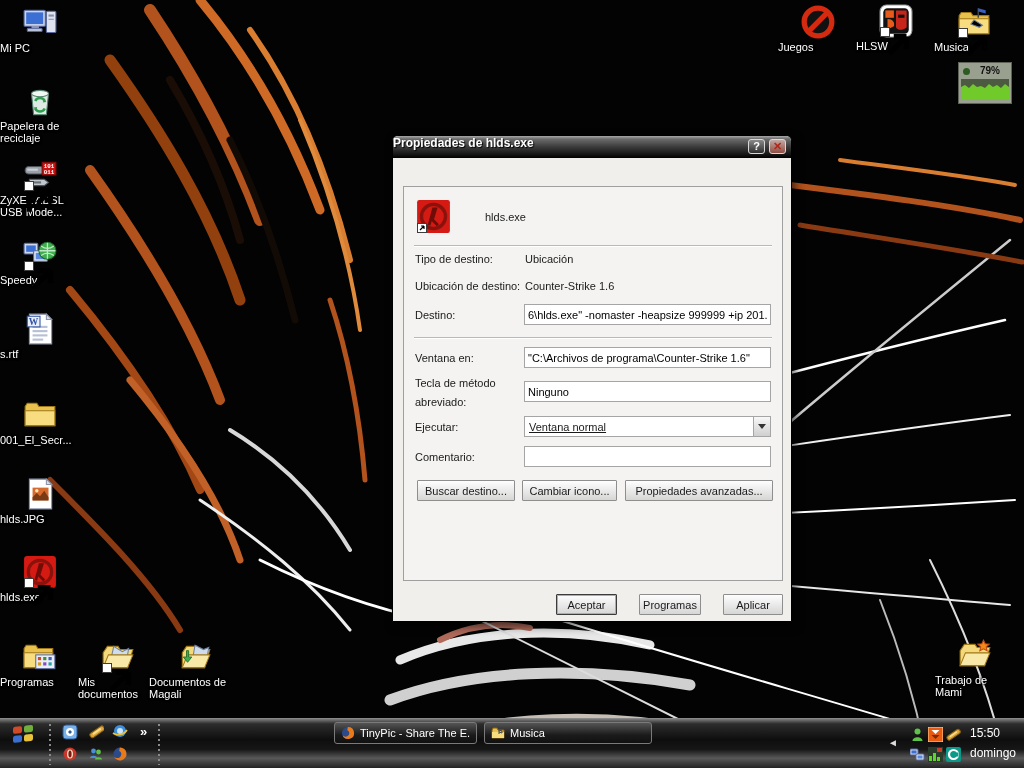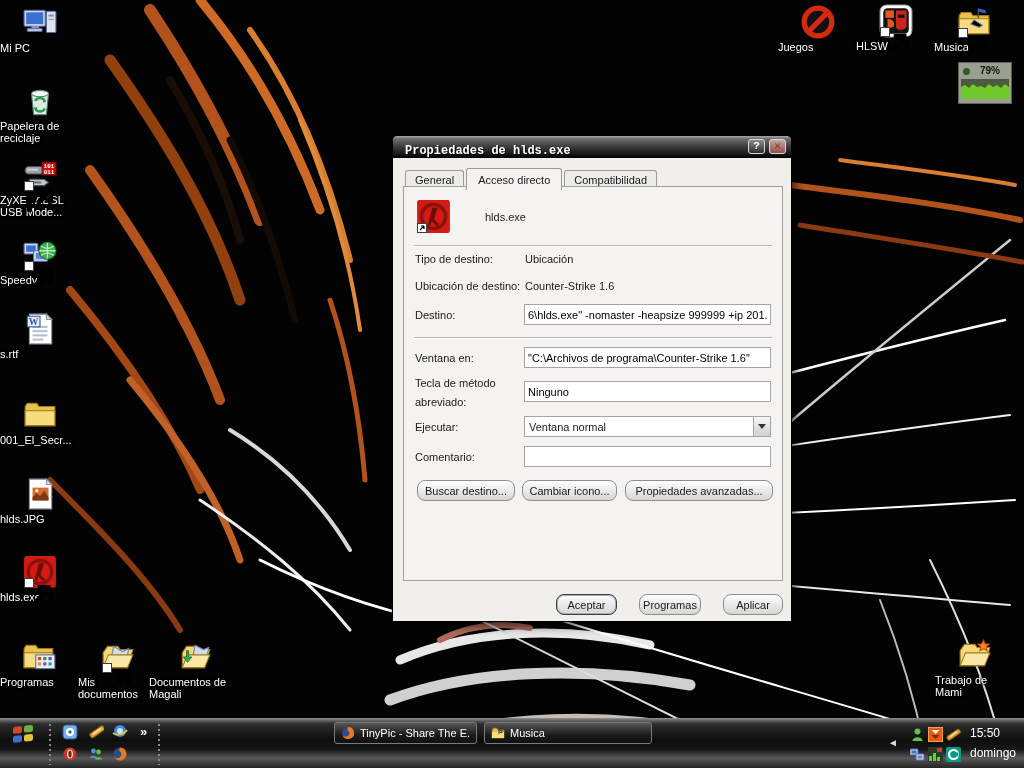--- a/index.html
+++ b/index.html
@@ -26,21 +26,21 @@
   .meter-top { display:flex; align-items:center; font-size:10px; color:#111; font-weight:bold; }
   .meter-dot { width:7px; height:7px; border-radius:50%; background:#2d5b22; margin:1px 10px 0 2px; }
   .meter-graph { width:48px; height:20px; margin-top:3px; background:#4d5a42; display:block; }
 
   
   .dialog { position:absolute; left:392px; top:135px; width:400px; height:487px;
             background:#f0efec; border:1px solid #000; border-radius:6px 6px 0 0;
             box-shadow:3px 4px 10px rgba(0,0,0,.65); font-size:11px; color:#1a1a1a; }
   .titlebar { height:22px; border-radius:5px 5px 0 0; position:relative;
               background:linear-gradient(180deg,#a8a8a8 0%,#6b6b6b 14%,#3d3d3d 48%,#121212 86%,#000 100%);
-              display:flex; align-items:flex-end; padding-left:12px;font-family:Liberation Mono, monospace; }
+              display:flex; align-items:flex-start; padding-left:0; }
   .titlebar .ttext { color:#fff; font-weight:bold; font-size:12px; text-shadow:1px 1px 1px #000; }
   .tbtn { position:absolute; top:3px; width:17px; height:15px; border-radius:3px;
           border:1px solid #d8d8d8; font-size:11px; font-weight:bold; color:#fff;
           display:flex; align-items:center; justify-content:center; line-height:1; }
   .tbtn.help { right:26px; background:linear-gradient(#8a8a8a,#2e2e2e); }
   .tbtn.close { right:5px; background:linear-gradient(#c2a9a4,#8f4f45); color:#b02818; }
 
   .tabstrip { position:absolute; left:12px; top:31px; display:flex; align-items:flex-end; }
   .tab { border:1px solid #9a9a9a; border-bottom:none; border-radius:3px 3px 0 0;
          background:#ececea; padding:3px 9px 3px 9px; margin-right:2px; position:relative; z-index:1; }
@@ -54,27 +54,27 @@
   .filerow .fname { margin-left:34px; font-size:11px; }
   .hr { position:absolute; left:10px; right:10px; height:2px;
         border-top:1px solid #b9b9b6; border-bottom:1px solid #fff; }
 
   .flabel { position:absolute; left:11px; font-size:11px; }
   .fvalue { position:absolute; left:121px; font-size:11px; }
   .tinput { position:absolute; left:120px; width:247px; height:21px; border:1px solid #a5a5a5;
             background:#fff; font-family:"Liberation Sans",sans-serif; font-size:11px; padding:0 3px; }
   .combo { position:absolute; left:120px; width:247px; height:21px; border:1px solid #a5a5a5;
            background:#fff; display:flex; align-items:center; }
-  .combo .cval { flex:1; padding-left:4px; font-size:11px; }
+  .combo .cval { flex:1; padding-left:4px; font-size:11px;text-decoration:underline; }
   .combo .cbtn { width:17px; height:19px; background:linear-gradient(#f8f8f8,#cfcfcf);
                  border-left:1px solid #a5a5a5; display:flex; align-items:center; justify-content:center; }
   .combo .cbtn .arr { width:0; height:0; border-left:4px solid transparent;
                       border-right:4px solid transparent; border-top:5px solid #333; }
 
-  .btn { border:1px solid #8e8e8e; border-radius:8px; font-family:"Liberation Sans",sans-serif;
+  .btn { border:1px solid #8e8e8e; border-radius:1px; font-family:"Liberation Sans",sans-serif;
          background:linear-gradient(180deg,#fefefe,#ececec 45%,#d6d6d4); font-size:11px;
          color:#1a1a1a; position:absolute; height:21px; }
   .btn.focused { border:1px solid #3c3c3c; box-shadow:inset 0 0 0 1px #9db0c8; }
 
   
   .taskbar { position:absolute; left:0; top:718px; width:1024px; height:50px;
              background:linear-gradient(180deg,#7c7c7c 0%,#2c2c2c 10%,#0e0e0e 42%,#161616 62%,#585858 80%,#232323 100%);
              border-top:1px solid #888; }
   .startflag { position:absolute; left:12px; top:5px; width:22px; height:19px; }
   .qsep { position:absolute; top:4px; width:4px; height:42px;
@@ -373,25 +373,20 @@
   <div class="lbl">Trabajo de Mami</div>
 </div>
 
 <div class="dialog">
   <div class="titlebar">
     <span class="ttext">Propiedades de hlds.exe</span>
     <span class="tbtn help">?</span>
     <span class="tbtn close">✕</span>
   </div>
 
-  <div class="tabstrip">
-    <span class="tab">General</span>
-    <span class="tab active">Acceso directo</span>
-    <span class="tab">Compatibilidad</span>
-  </div>
 
   <div class="tabpage">
     <div class="filerow">
       <div class="hlicon">
         <svg viewBox="0 0 32 32" width="35" height="35">
             <rect x="1" y="1" width="30" height="30" rx="2" fill="#d41a12"></rect>
             <circle cx="16" cy="16" r="11" fill="none" stroke="#8a120c" stroke-width="3"></circle>
             <path d="M12 24 L16 9 L18 9 L15 19 L20 24" fill="none" stroke="#6e0d08" stroke-width="2.6"></path>
           </svg>
         <span class="shortcut">

